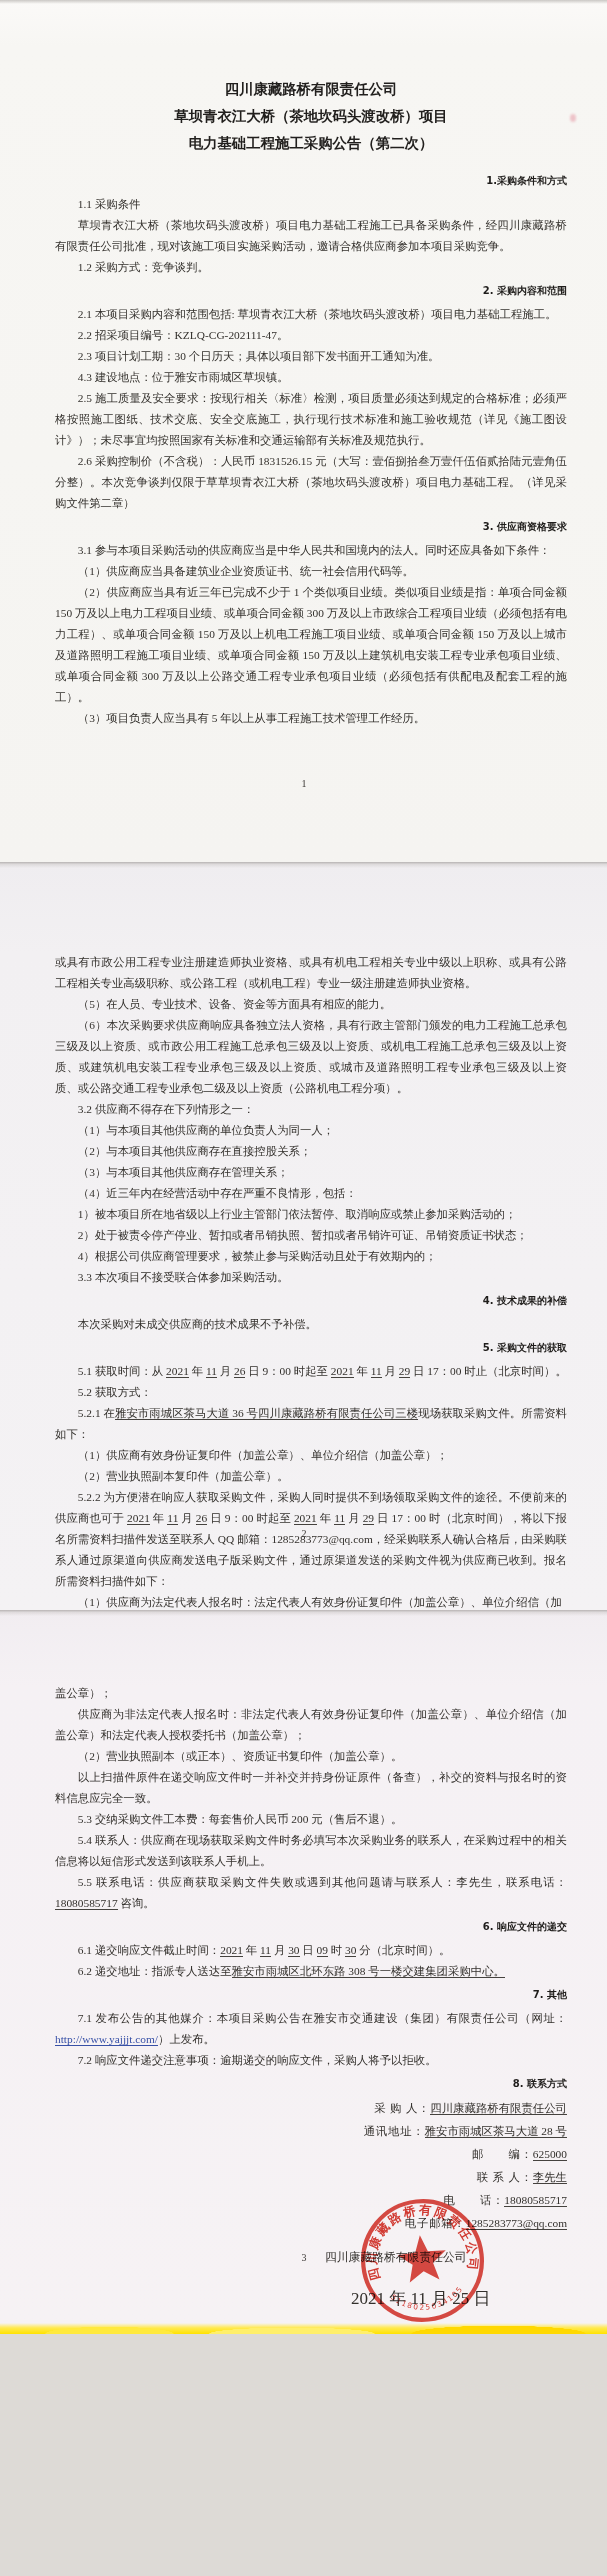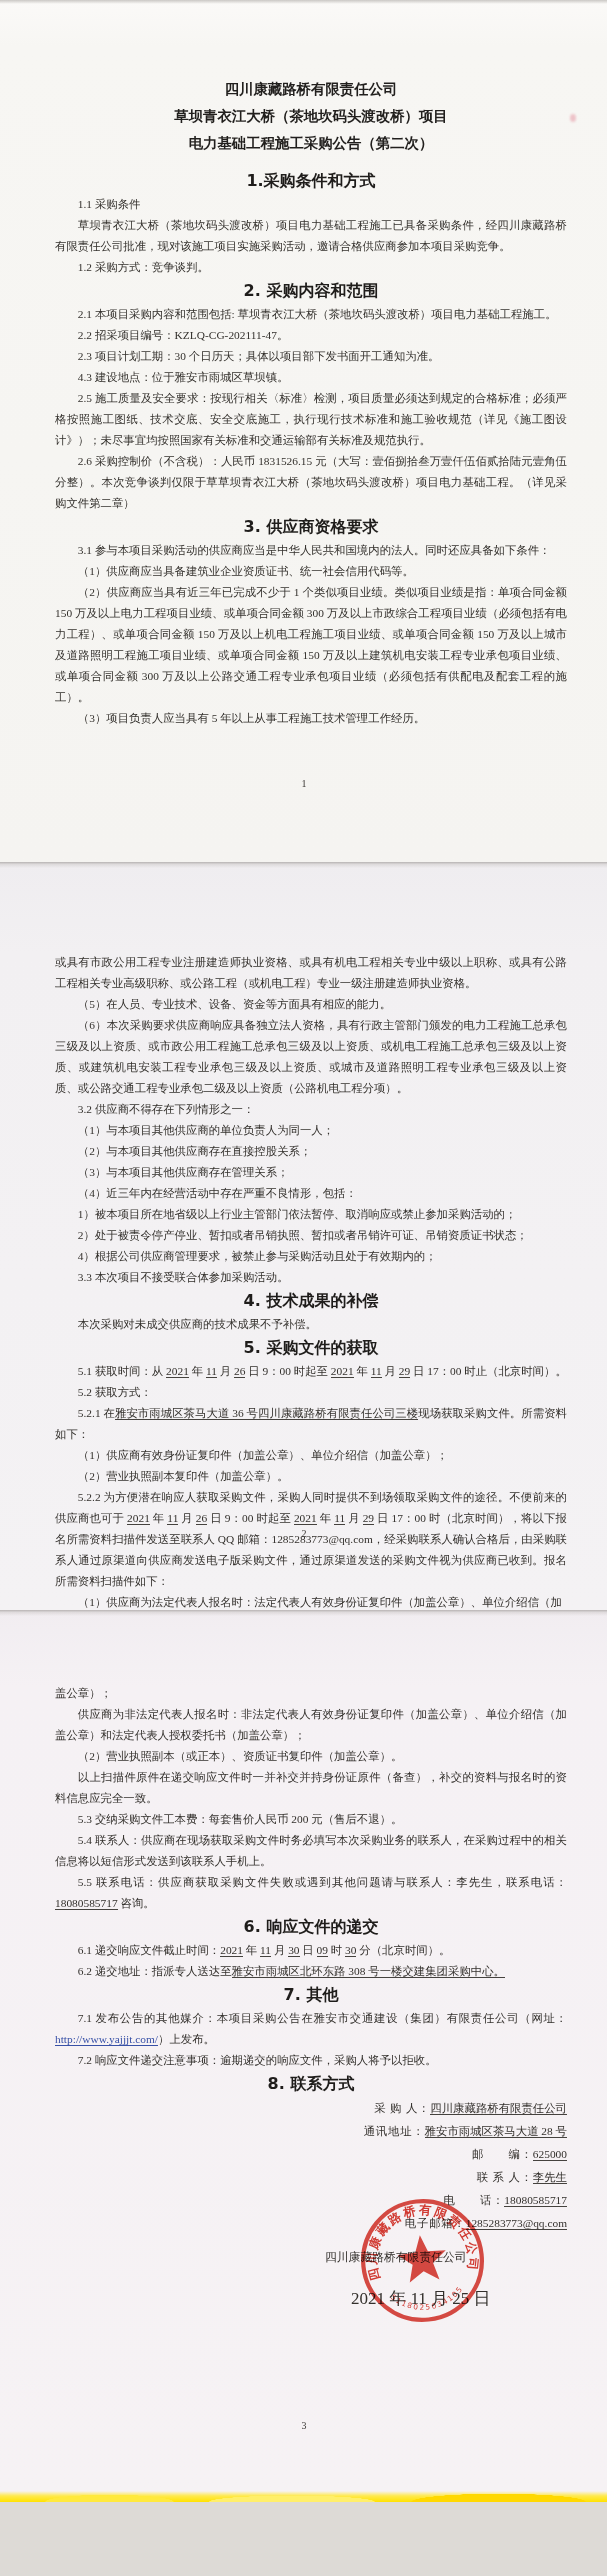--- a/index.html
+++ b/index.html
@@ -3,29 +3,29 @@
 <meta charset="utf-8">
 <style>
   html,body{margin:0;padding:0;background:#dddad6;width:608px;}
   .canvas{width:608px;position:relative;}
   .page{position:relative;width:608px;box-sizing:border-box;
         font-family:"Liberation Serif","DejaVu Serif",serif;
         color:#33302c;font-size:11.4px;line-height:21px;
         text-align:justify;overflow:hidden;}
   #page1{height:862px;background:linear-gradient(180deg,#fbfaf8 0,#f7f6f3 46px,#f5f4f1 100%);padding:76px 41px 0 55px;}
   #page2{height:748px;background:linear-gradient(180deg,#efedf0 0,#f2f0f2 91px,#f4f2f4 100%);padding:90px 41px 0 55px;}
-  #page3{height:892px;background:linear-gradient(180deg,#f1edf1 0,#f5f1f4 76px,#f6f2f4 100%);padding:73px 41px 0 55px;}
+  #page3{height:724px;background:linear-gradient(180deg,#f1edf1 0,#f5f1f4 76px,#f6f2f4 100%);padding:73px 41px 0 55px;}
   .topedge{position:absolute;top:0;left:0;right:0;height:3.8px;
         background:linear-gradient(180deg,rgba(130,125,120,.4),rgba(0,0,0,0));}
   .tear{position:absolute;top:0;left:0;right:0;height:6px;
         background:linear-gradient(180deg,rgba(105,100,94,.42) 0,rgba(150,144,138,.20) 2.3px,rgba(0,0,0,0) 6px);}
   .title{font-family:"DejaVu Sans","Liberation Sans",sans-serif;font-weight:bold;
         font-size:14.4px;line-height:27px;text-align:center;color:#211f1d;}
   .hd{font-family:"DejaVu Sans","Liberation Sans",sans-serif;font-weight:bold;
-        font-size:16px;line-height:26px;color:#1f1d1b;text-align:center;margin:0;}
+        font-size:10px;line-height:26px;color:#1f1d1b;text-align:right;margin:0;}
   .hd1{margin-top:10.6px;}
   p{margin:0;}
   .ind{text-indent:2em;}
   .cont{text-indent:0;}
   .u{border-bottom:0.8px solid #45423e;padding-bottom:0.4px;}
   .lnk{color:#3750a6;border-bottom:0.8px solid #3750a6;}
   .pageno{position:absolute;left:0;right:0;text-align:center;font-size:10px;line-height:12px;color:#3a3734;}
   #page1 .pageno{bottom:72px;}
   #page2 .pageno{bottom:70px;}
   #page3 .pageno{bottom:70px;}

